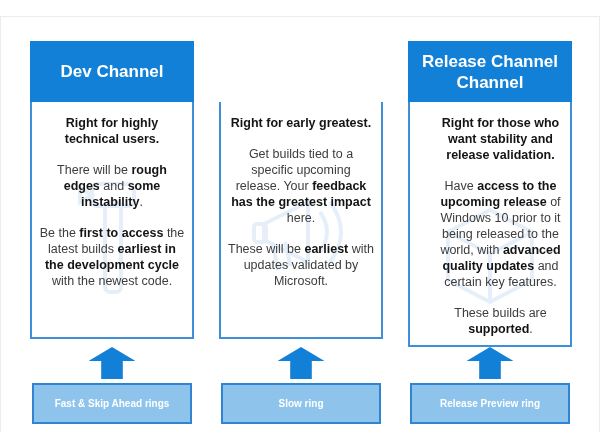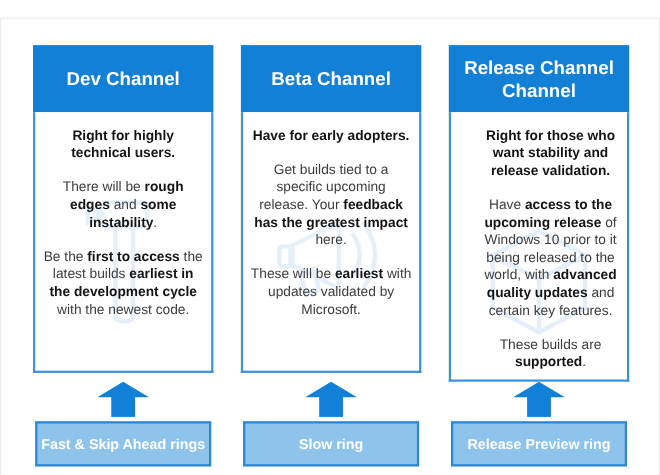--- a/index.html
+++ b/index.html
@@ -55,21 +55,21 @@
   .paras b{color:var(--text_bold);font-weight:700;}
   .paras p.lead{font-weight:700;color:var(--text_bold);}
   .arrow{
     position:absolute;top:306px;left:50%;transform:translateX(-50%);
     width:47px;height:32px;background:var(--arrow_blue);
     clip-path:polygon(50% 0, 100% 44%, 73% 44%, 73% 100%, 27% 100%, 27% 44%, 0 44%);
   }
   .ring{
     position:absolute;top:342px;left:2px;width:160px;height:41px;
     background:var(--ring_fill);border:2px solid var(--ring_border);
-    color:#ffffff;font-weight:700;font-size:13px;
+    color:#ffffff;font-weight:700;font-size:10px;
     display:flex;align-items:center;justify-content:center;text-align:center;
   }
 </style>
 </head>
 <body>
 
 <div class="canvas">
 
   <div class="col col-0">
     <div class="card-header">Dev Channel</div>
@@ -83,31 +83,30 @@
           <p class="lead"><b>Right for highly technical users.</b></p>
           <p><span>There will be </span><b>rough edges</b><span> and </span><b>some instability</b><span>.</span></p>
           <p><span>Be the </span><b>first to access</b><span> the latest builds </span><b>earliest in the development cycle</b><span> with the newest code.</span></p>
         </div>
     </div>
     <div class="arrow"></div>
     <div class="ring">Fast &amp; Skip Ahead rings</div>
   </div>
 
   <div class="col col-1">
-    <div class="card-header">Beta Channel</div>
     <div class="card-body">
       <svg class="wm" width="110" height="120" viewBox="0 0 110 120" fill="none" stroke="#d9e8f7" stroke-width="4">
         <path d="M18 52 L62 30 L62 90 L18 68 Z"></path>
         <rect x="8" y="52" width="12" height="18" rx="3"></rect>
         <path d="M74 40 q14 20 0 40"></path>
         <path d="M84 30 q22 30 0 60"></path>
         <path d="M26 70 l6 26 l12 -4 l-5 -22"></path>
       </svg>
       <div class="paras">
-          <p class="lead"><b>Have for early adopters.</b></p>
+          <p class="lead"><b>Right for early greatest.</b></p>
           <p><span>Get builds tied to a specific upcoming release. Your </span><b>feedback has the greatest impact</b><span> here.</span></p>
           <p><span>These will be </span><b>earliest</b><span> with updates validated by Microsoft.</span></p>
         </div>
     </div>
     <div class="arrow"></div>
     <div class="ring">Slow ring</div>
   </div>
 
   <div class="col col-2">
     <div class="card-header">Release Channel Channel</div>

